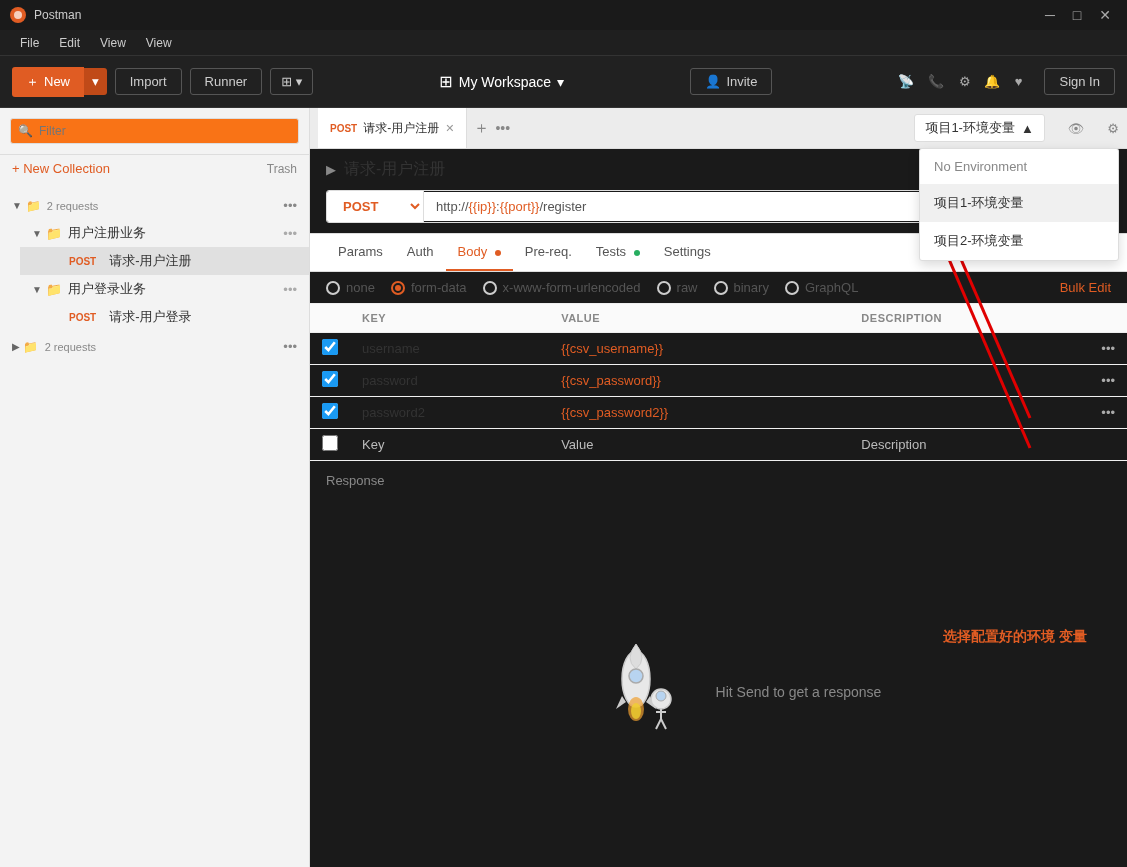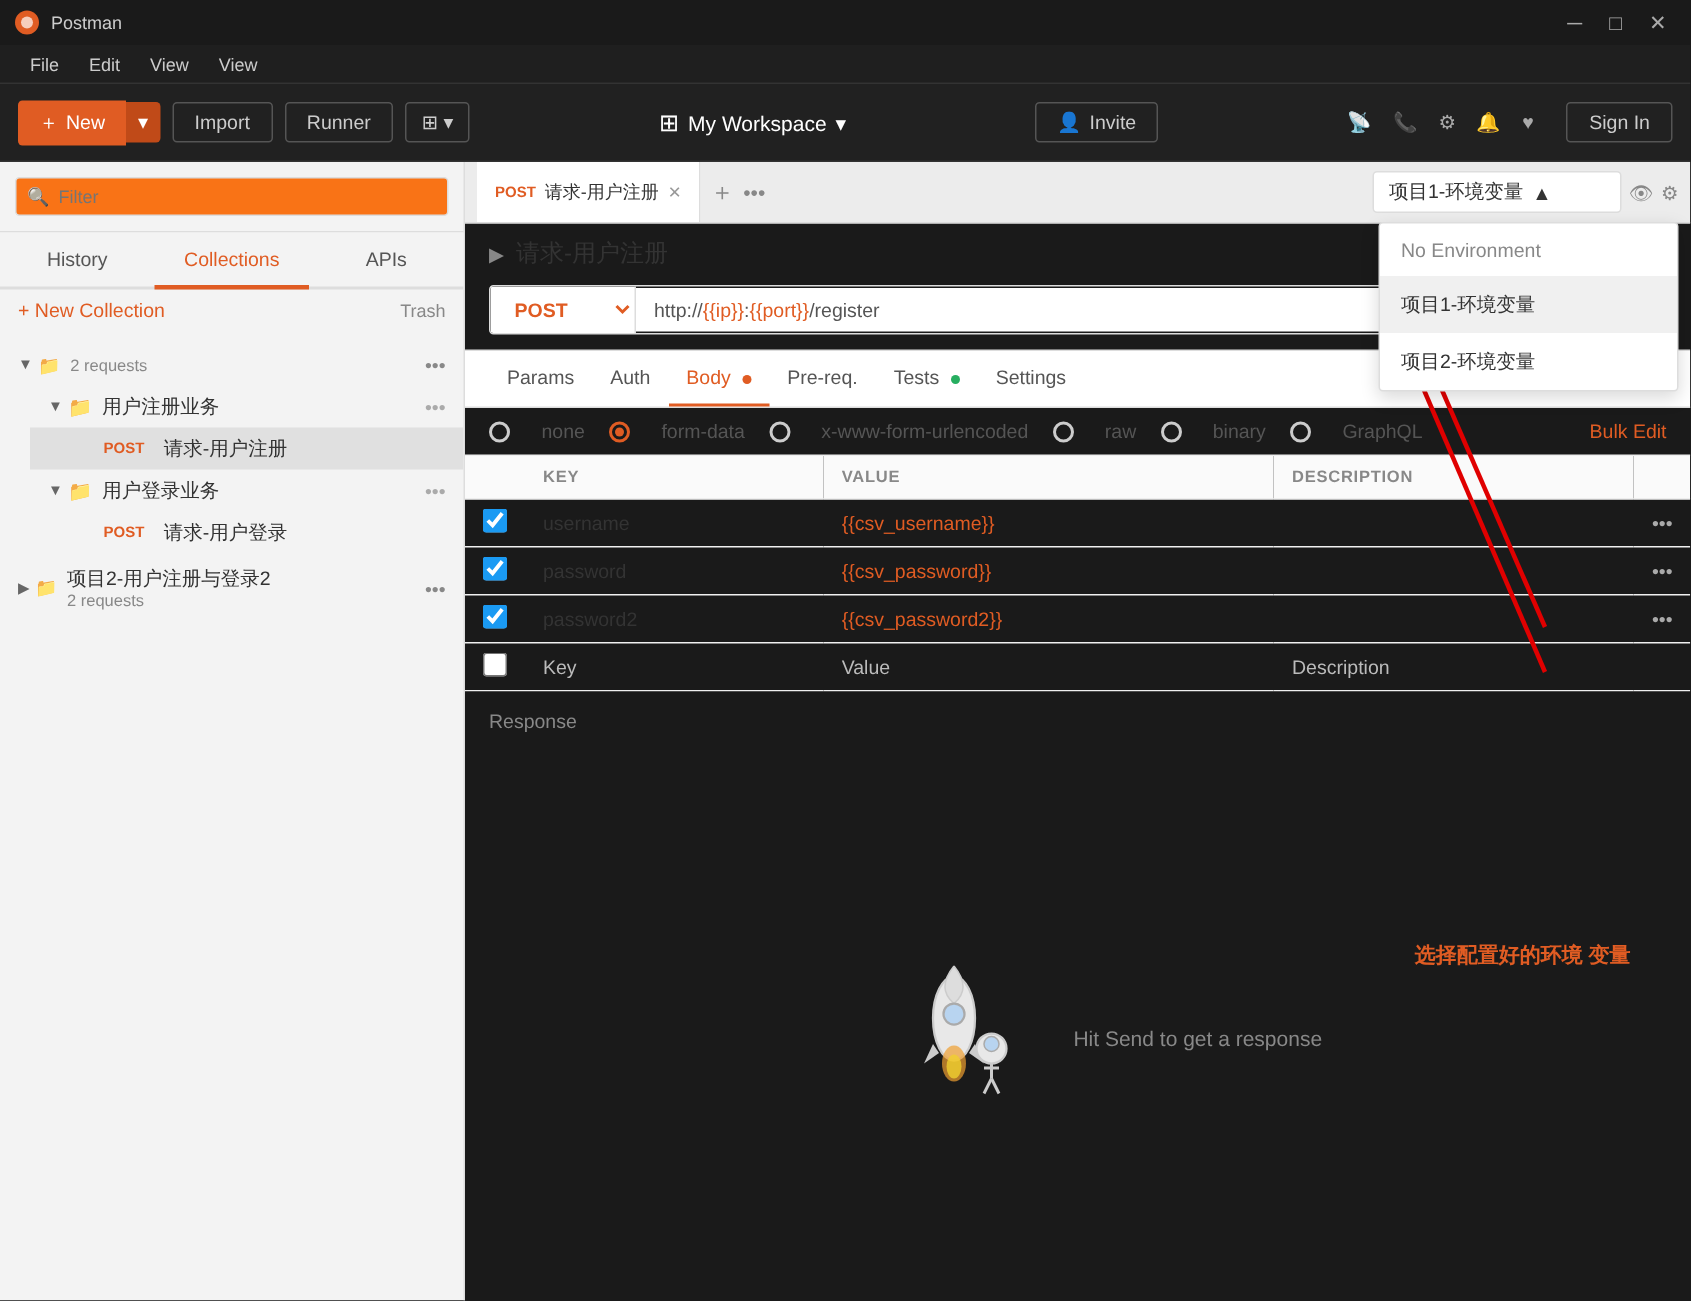--- a/index.html
+++ b/index.html
@@ -88,21 +88,21 @@
     .req-nav-item.active { color: #e05c23; border-bottom-color: #e05c23; }
     .req-nav-item .dot { display: inline-block; width: 6px; height: 6px; border-radius: 50%; margin-left: 4px; vertical-align: middle; }
     .dot-orange { background: #e05c23; }
     .dot-green { background: #27ae60; }
     .req-nav-right { margin-left: auto; display: flex; gap: 8px; }
     .cookies-link { color: #1a9af3; font-size: 13px; cursor: pointer; }
     .code-link { color: #1a9af3; font-size: 13px; cursor: pointer; }
     
     
     .body-options { display: flex; align-items: center; padding: 8px 16px; gap: 16px; border-bottom: 1px solid #eee; }
-    .radio-option { display: flex; align-items: center; gap: 21px; font-size: 13px; color: #555; cursor: pointer; }
+    .radio-option { display: flex; align-items: center; gap: 6px; font-size: 13px; color: #555; cursor: pointer; }
     .radio-dot { width: 14px; height: 14px; border-radius: 50%; border: 2px solid #ccc; display: flex; align-items: center; justify-content: center; }
     .radio-dot.active { border-color: #e05c23; }
     .radio-dot.active::after { content: ''; width: 6px; height: 6px; border-radius: 50%; background: #e05c23; }
     .bulk-edit-link { margin-left: auto; color: #e05c23; font-size: 13px; cursor: pointer; }
     
     
     .body-table { width: 100%; border-collapse: collapse; }
     .body-table th { text-align: left; padding: 8px 12px; font-size: 11px; color: #888; font-weight: 600; letter-spacing: 0.5px; border-bottom: 1px solid #eee; background: #fafafa; }
     .body-table td { padding: 6px 12px; border-bottom: 1px solid #f0f0f0; font-size: 13px; }
     .table-checkbox { width: 16px; height: 16px; accent-color: #1a9af3; }
@@ -207,25 +207,20 @@
 <div class="main-layout">
 
   <div class="sidebar">
     <div class="sidebar-search">
       <div class="search-wrap">
         <span class="search-icon-inner">🔍</span>
         <input type="text" placeholder="Filter" style="">
       </div>
     </div>
 
-    <div class="sidebar-tabs">
-      <div class="sidebar-tab">History</div>
-      <div class="sidebar-tab active">Collections</div>
-      <div class="sidebar-tab">APIs</div>
-    </div>
 
     <div class="new-collection-bar">
       <button class="new-collection-btn">+ New Collection</button>
       <button class="trash-btn">Trash</button>
     </div>
 
     <div class="sidebar-content">
 
       <div class="collection-group">
         <div class="collection-header">
@@ -262,21 +257,20 @@
             <span class="request-name">请求-用户登录</span>
           </div>
         </div>
       </div>
 
       <div class="collection-group">
         <div class="collection-header">
           <span class="collection-arrow">▶</span>
           <span class="collection-icon">📁</span>
           <div style="flex:1">
-            <div class="collection-name">项目2-用户注册与登录2</div>
             <div class="collection-count">2 requests</div>
           </div>
           <span class="collection-more">•••</span>
         </div>
       </div>
     </div>
   </div>
 
   <div class="content-wrapper">
 
@@ -284,21 +278,21 @@
       <div class="request-tabs" style="flex:1; border-bottom:none;">
         <div class="request-tab active">
           <span class="tab-method">POST</span>
           <span class="tab-name">请求-用户注册</span>
           <span class="tab-close">✕</span>
         </div>
         <button class="tab-add">＋</button>
         <button class="tab-more">•••</button>
       </div>
 
-      <div style="display:flex; align-items:center; padding: 4px 8px; gap:5px; min-width:220px; position:relative;">
+      <div style="display:flex; align-items:center; padding: 4px 8px; gap:23px; min-width:220px; position:relative;">
         <div class="env-selector">
           <span>项目1-环境变量</span>
           <span>▲</span>
         </div>
         <span style="color:#888;cursor:pointer;">👁</span>
         <span style="color:#888;cursor:pointer;">⚙</span>
 
         <div class="env-dropdown">
           <div class="env-dropdown-item no-env">No Environment</div>
           <div class="env-dropdown-item" style="background:#f0f0f0;">项目1-环境变量</div>

